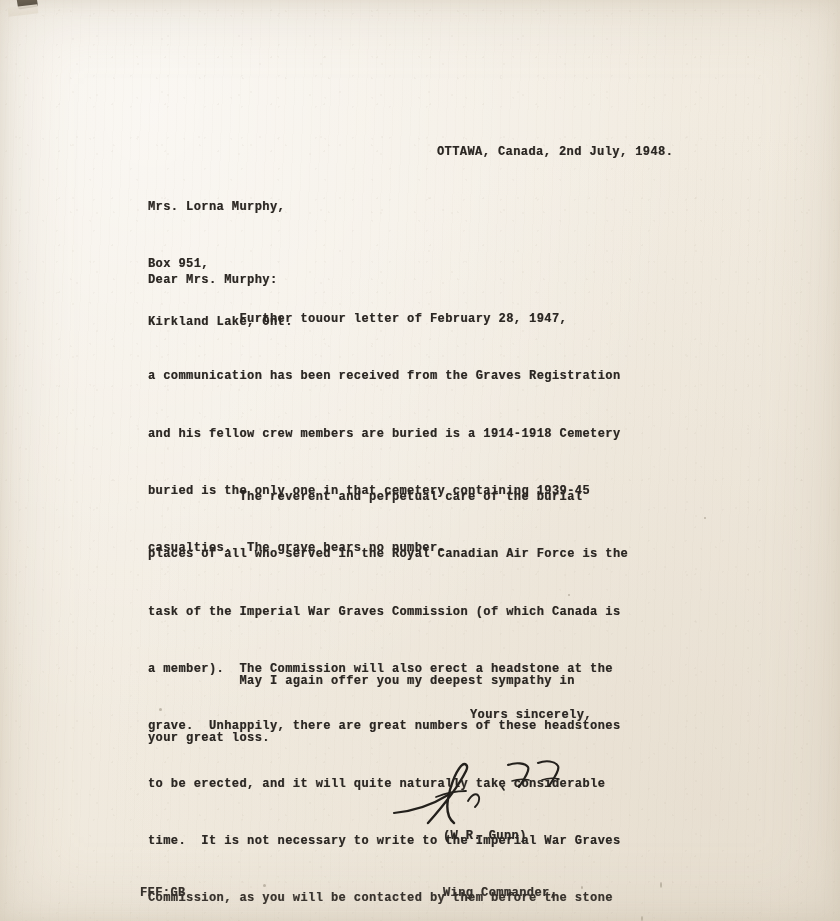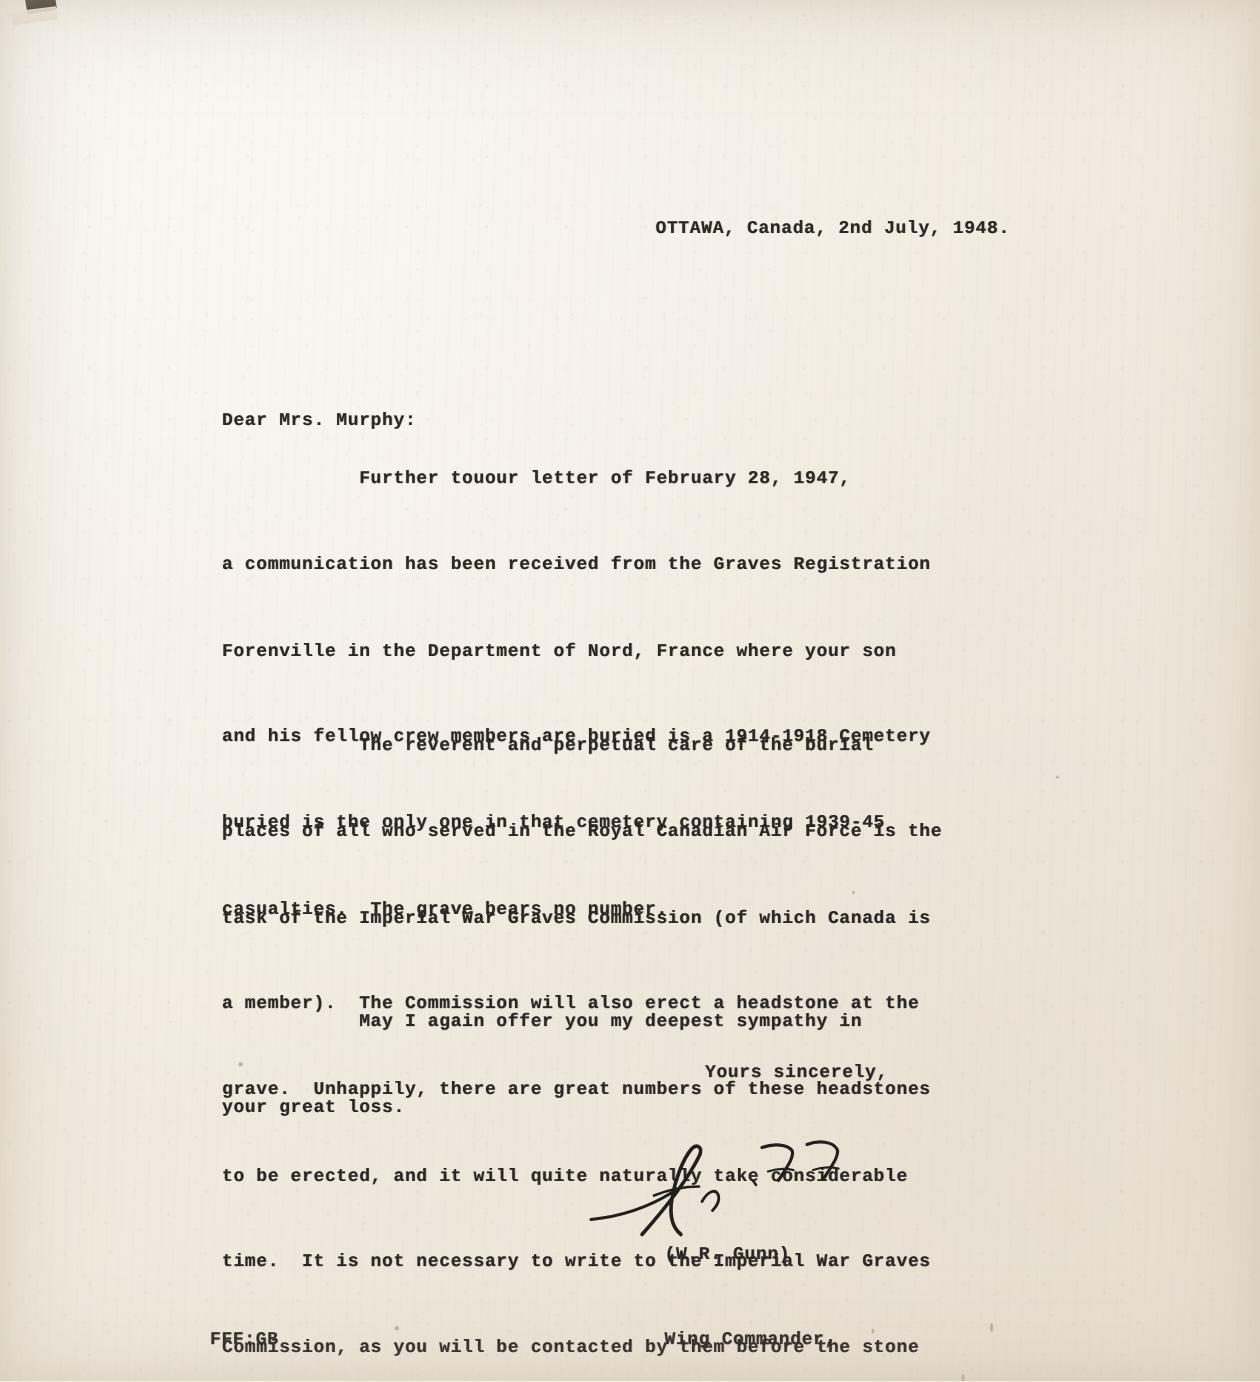--- a/index.html
+++ b/index.html
@@ -145,29 +145,33 @@
   <div class="speck" style="left:660px;top:882px;width:2px;height:6px;"></div>
   <div class="speck" style="left:641px;top:916px;width:2px;height:5px;"></div>
   <div class="speck" style="left:159px;top:708px;width:3px;height:3px;"></div>
   <div class="speck" style="left:568px;top:594px;width:2px;height:2px;"></div>
   <div class="speck" style="left:704px;top:517px;width:2px;height:2px;"></div>
 
   <div class="t block" id="datebox">
     <div class="ln">OTTAWA, Canada, 2nd July, 1948.</div>
   </div>
 
+  <div class="t block" id="addrbox">
+    <div class="ln">Mrs. Lorna Murphy,</div>
+    <div class="ln">Box 951,</div>
+    <div class="ln">Kirkland Lake, Ont.</div>
+  </div>
 
   <div class="t block" id="salbox">
     <div class="ln">Dear Mrs. Murphy:</div>
   </div>
 
   <div class="t block" id="p1">
     <div class="ln">            Further touour letter of February 28, 1947,</div>
     <div class="ln">a communication has been received from the Graves Registration</div>
-    <div class="ln">Forenville in the Department of Nord, France where your son</div>
     <div class="ln">and his fellow crew members are buried is a 1914-1918 Cemetery</div>
     <div class="ln">buried is the only one in that cemetery containing 1939-45</div>
     <div class="ln">casualties.  The grave bears no number.</div>
   </div>
 
   <div class="t block" id="p2">
     <div class="ln">            The reverent and perpetual care of the burial</div>
     <div class="ln">places of all who served in the Royal Canadian Air Force is the</div>
     <div class="ln">task of the Imperial War Graves Commission (of which Canada is</div>
     <div class="ln">a member).  The Commission will also erect a headstone at the</div>

